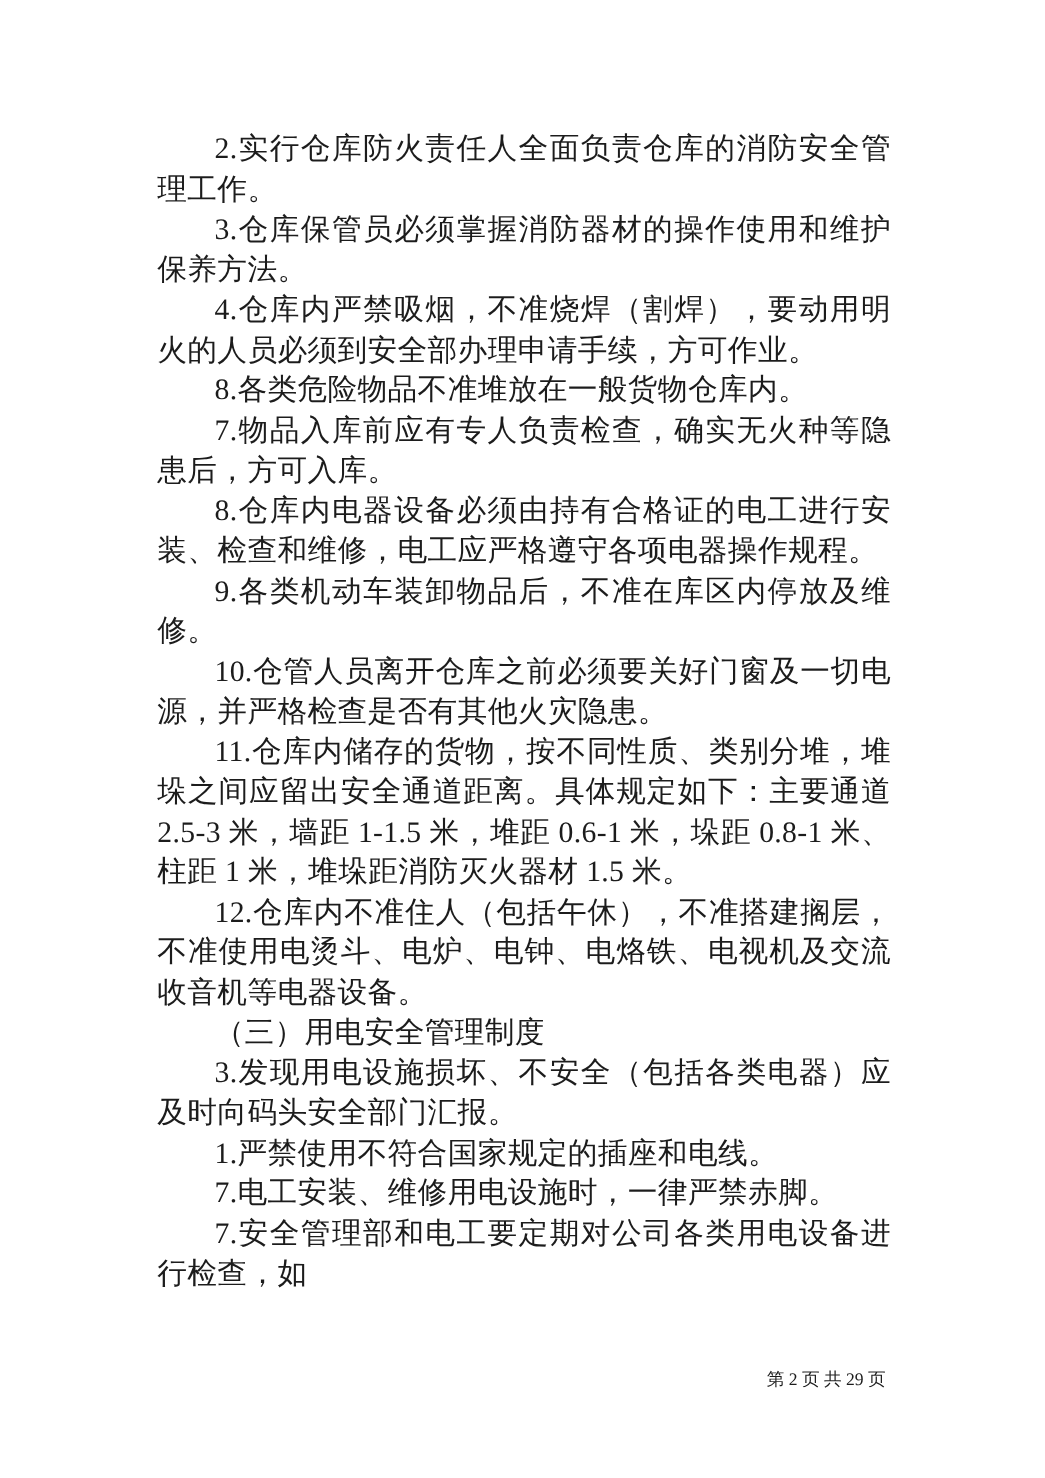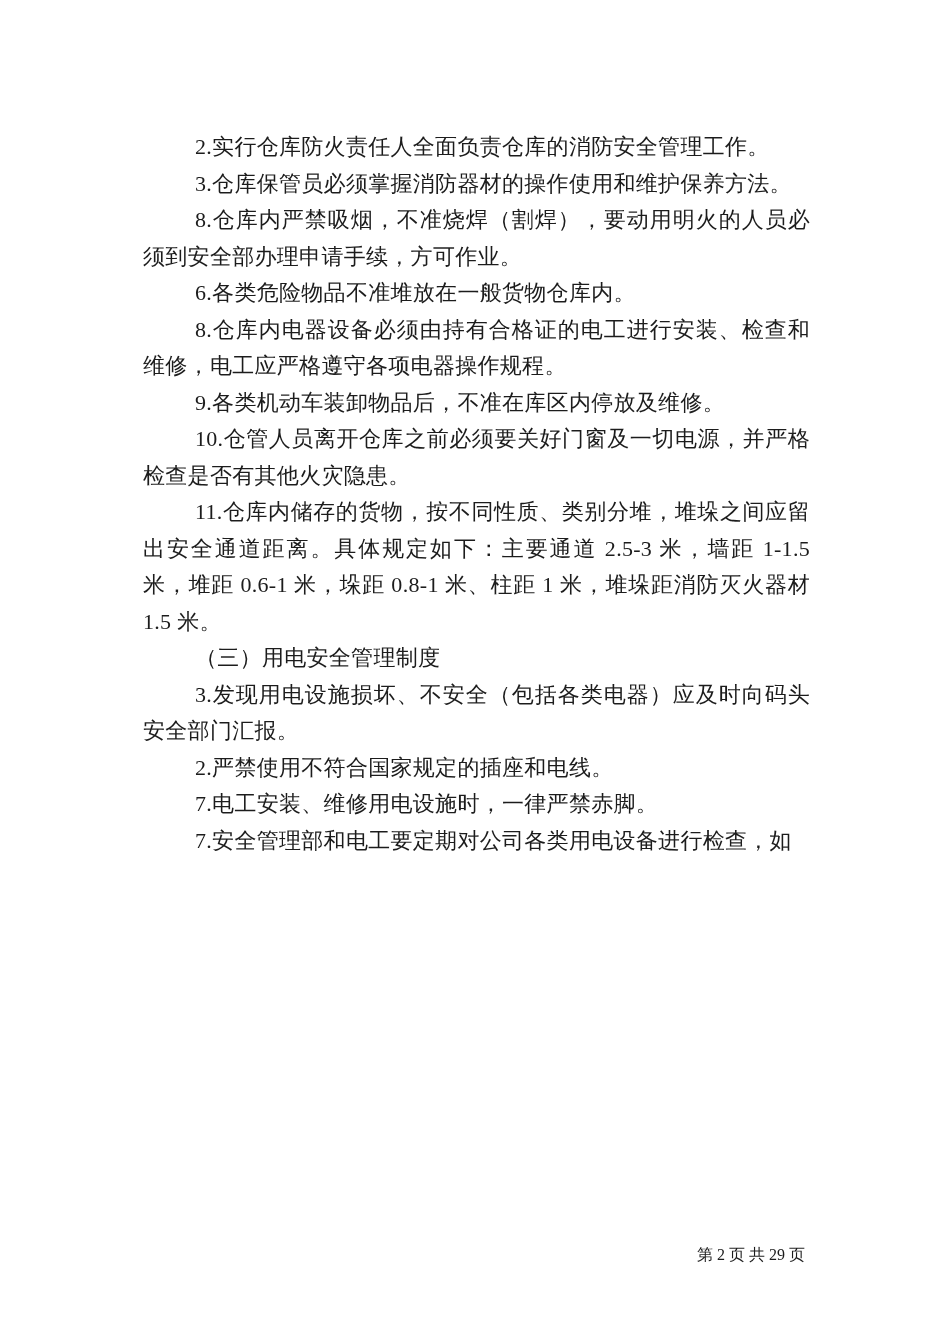--- a/index.html
+++ b/index.html
@@ -16,23 +16,23 @@
     color: #1c1c1c;
   }
   .page {
     position: absolute;
     inset: 0;
     background: #ffffff;
   }
   .body-text {
     position: absolute;
     left: 143px;
-    top: 129px;
+    top: 117px;
     width: 667px;
-    font-size: 22px;
+    font-size: 27px;
     line-height: 36.5px;
     text-align: justify;
     text-justify: inter-ideograph;
     letter-spacing: 0.3px;
   }
   .para {
     margin: 0;
     padding: 0;
     text-indent: 52px;
   }
@@ -47,28 +47,30 @@
     margin-left: 18px;
   }
 </style>
 </head>
 <body>
 
 <div class="page">
   <div class="body-text">
       <p class="para">2.实行仓库防火责任人全面负责仓库的消防安全管理工作。</p>
       <p class="para">3.仓库保管员必须掌握消防器材的操作使用和维护保养方法。</p>
-      <p class="para">8.仓库内严禁吸烟，不准烧焊（割焊），要动用明火的人员必须到安全部办理申请手续，方可作业。</p>
-      <p class="para">6.各类危险物品不准堆放在一般货物仓库内。</p>
+      <p class="para">4.仓库内严禁吸烟，不准烧焊（割焊），要动用明火的人员必须到安全部办理申请手续，方可作业。</p>
+      <p class="para">8.各类危险物品不准堆放在一般货物仓库内。</p>
+      <p class="para">7.物品入库前应有专人负责检查，确实无火种等隐患后，方可入库。</p>
       <p class="para">8.仓库内电器设备必须由持有合格证的电工进行安装、检查和维修，电工应严格遵守各项电器操作规程。</p>
       <p class="para">9.各类机动车装卸物品后，不准在库区内停放及维修。</p>
       <p class="para">10.仓管人员离开仓库之前必须要关好门窗及一切电源，并严格检查是否有其他火灾隐患。</p>
       <p class="para">11.仓库内储存的货物，按不同性质、类别分堆，堆垛之间应留出安全通道距离。具体规定如下：主要通道 2.5-3 米，墙距 1-1.5 米，堆距 0.6-1 米，垛距 0.8-1 米、柱距 1 米，堆垛距消防灭火器材 1.5 米。</p>
+      <p class="para">12.仓库内不准住人（包括午休），不准搭建搁层，不准使用电烫斗、电炉、电钟、电烙铁、电视机及交流收音机等电器设备。</p>
       <p class="para">（三）用电安全管理制度</p>
       <p class="para">3.发现用电设施损坏、不安全（包括各类电器）应及时向码头安全部门汇报。</p>
-      <p class="para">2.严禁使用不符合国家规定的插座和电线。</p>
+      <p class="para">1.严禁使用不符合国家规定的插座和电线。</p>
       <p class="para">7.电工安装、维修用电设施时，一律严禁赤脚。</p>
       <p class="para">7.安全管理部和电工要定期对公司各类用电设备进行检查，如</p>
     </div>
   <div class="footer">
     <span>第 2 页 共 29 页</span>
   </div>
 </div>
 
 </body></html>

